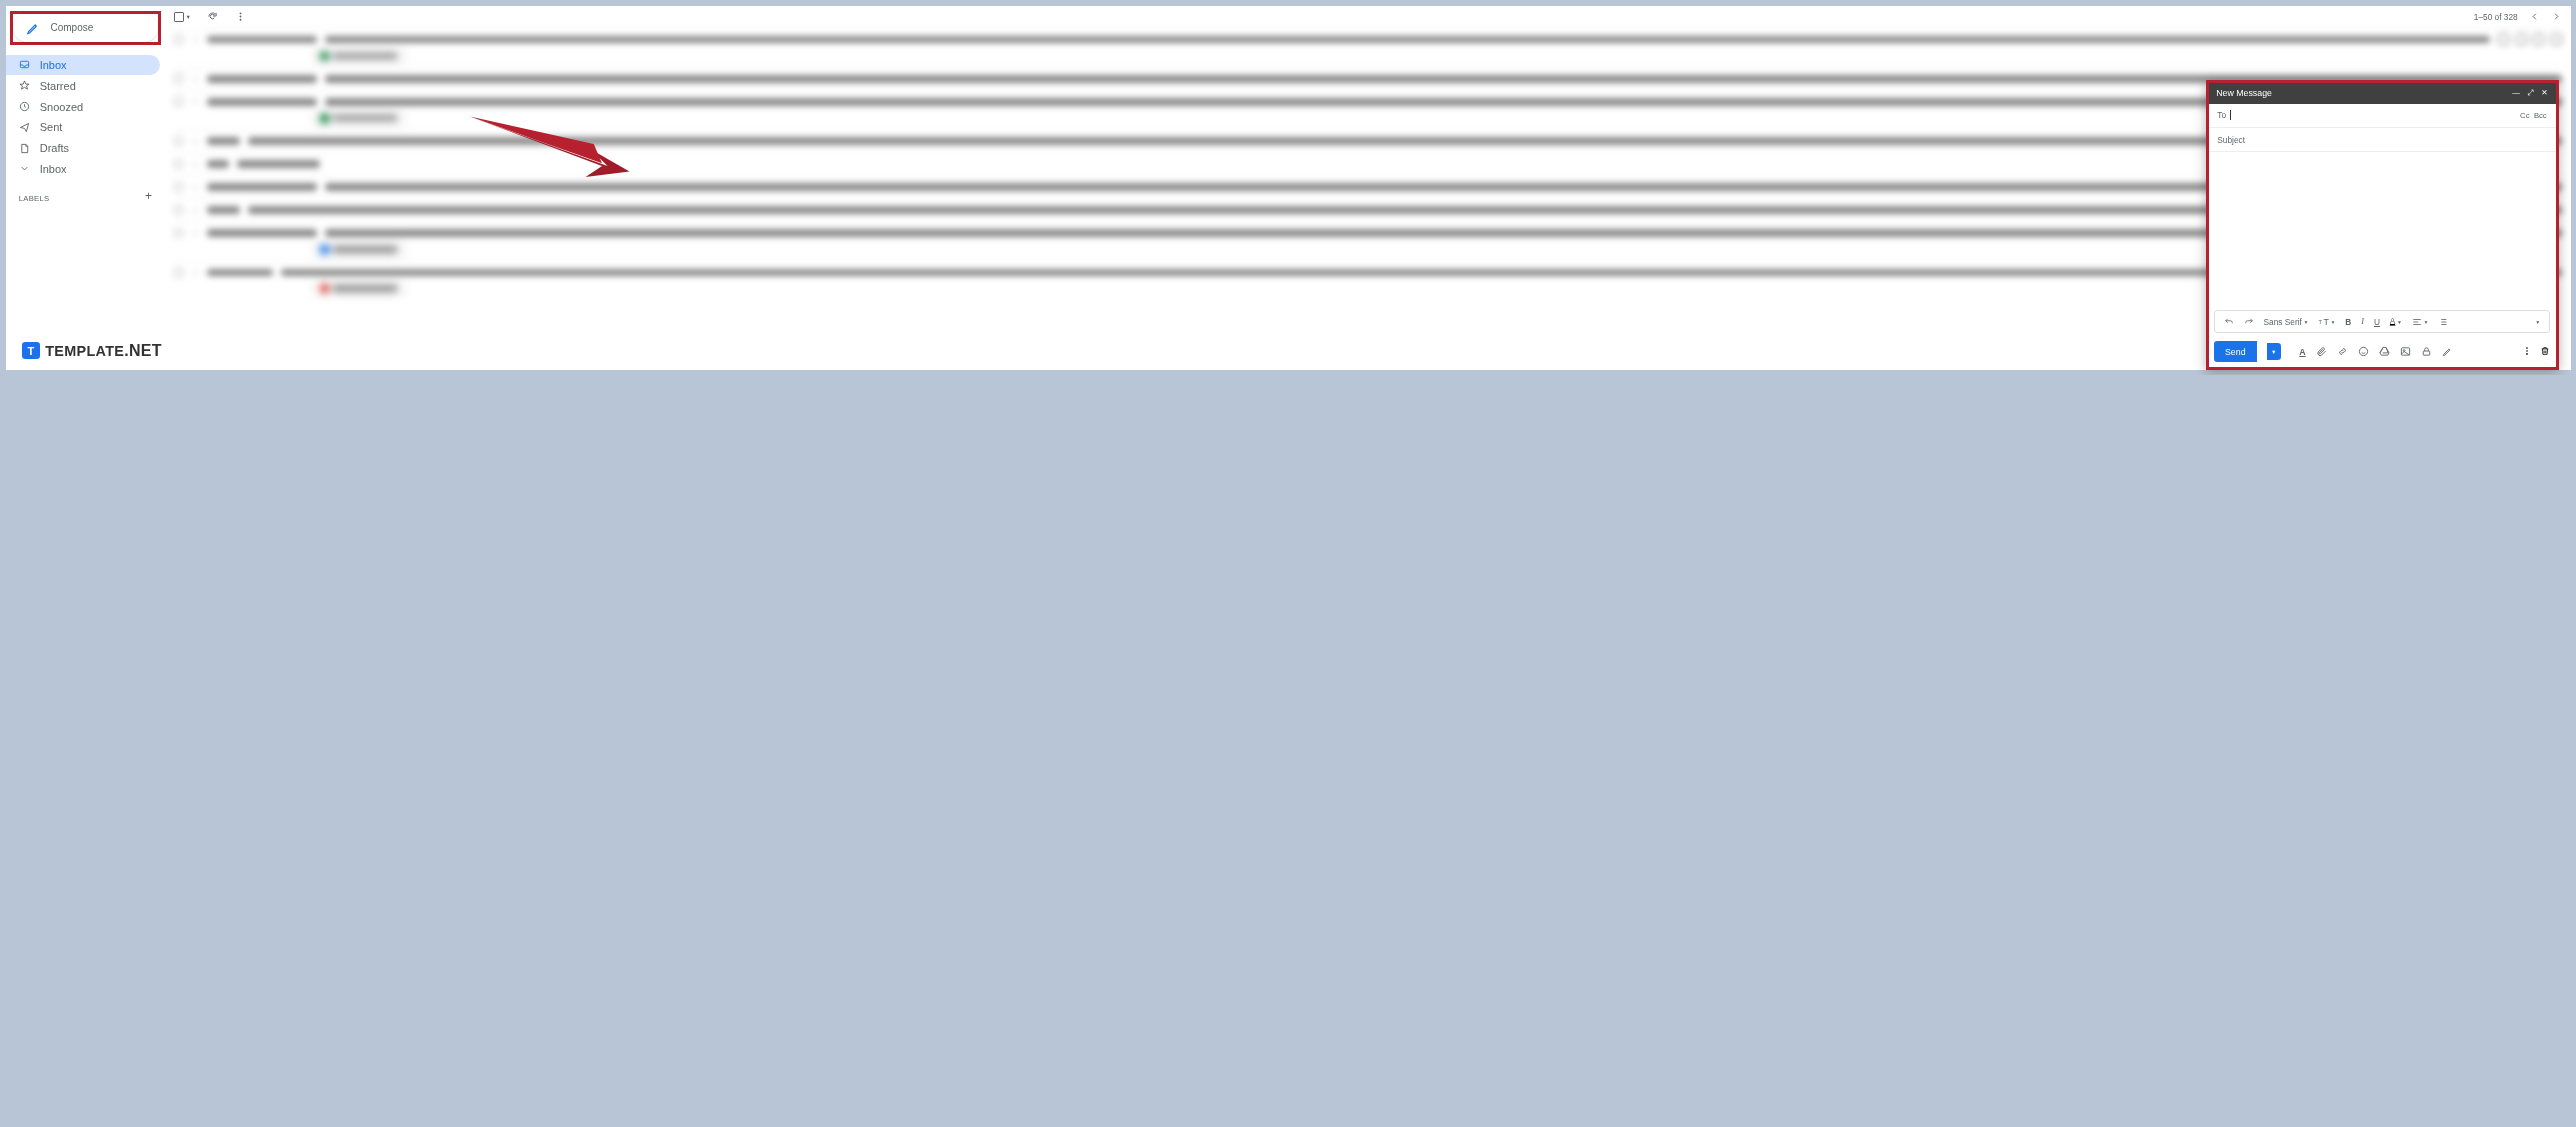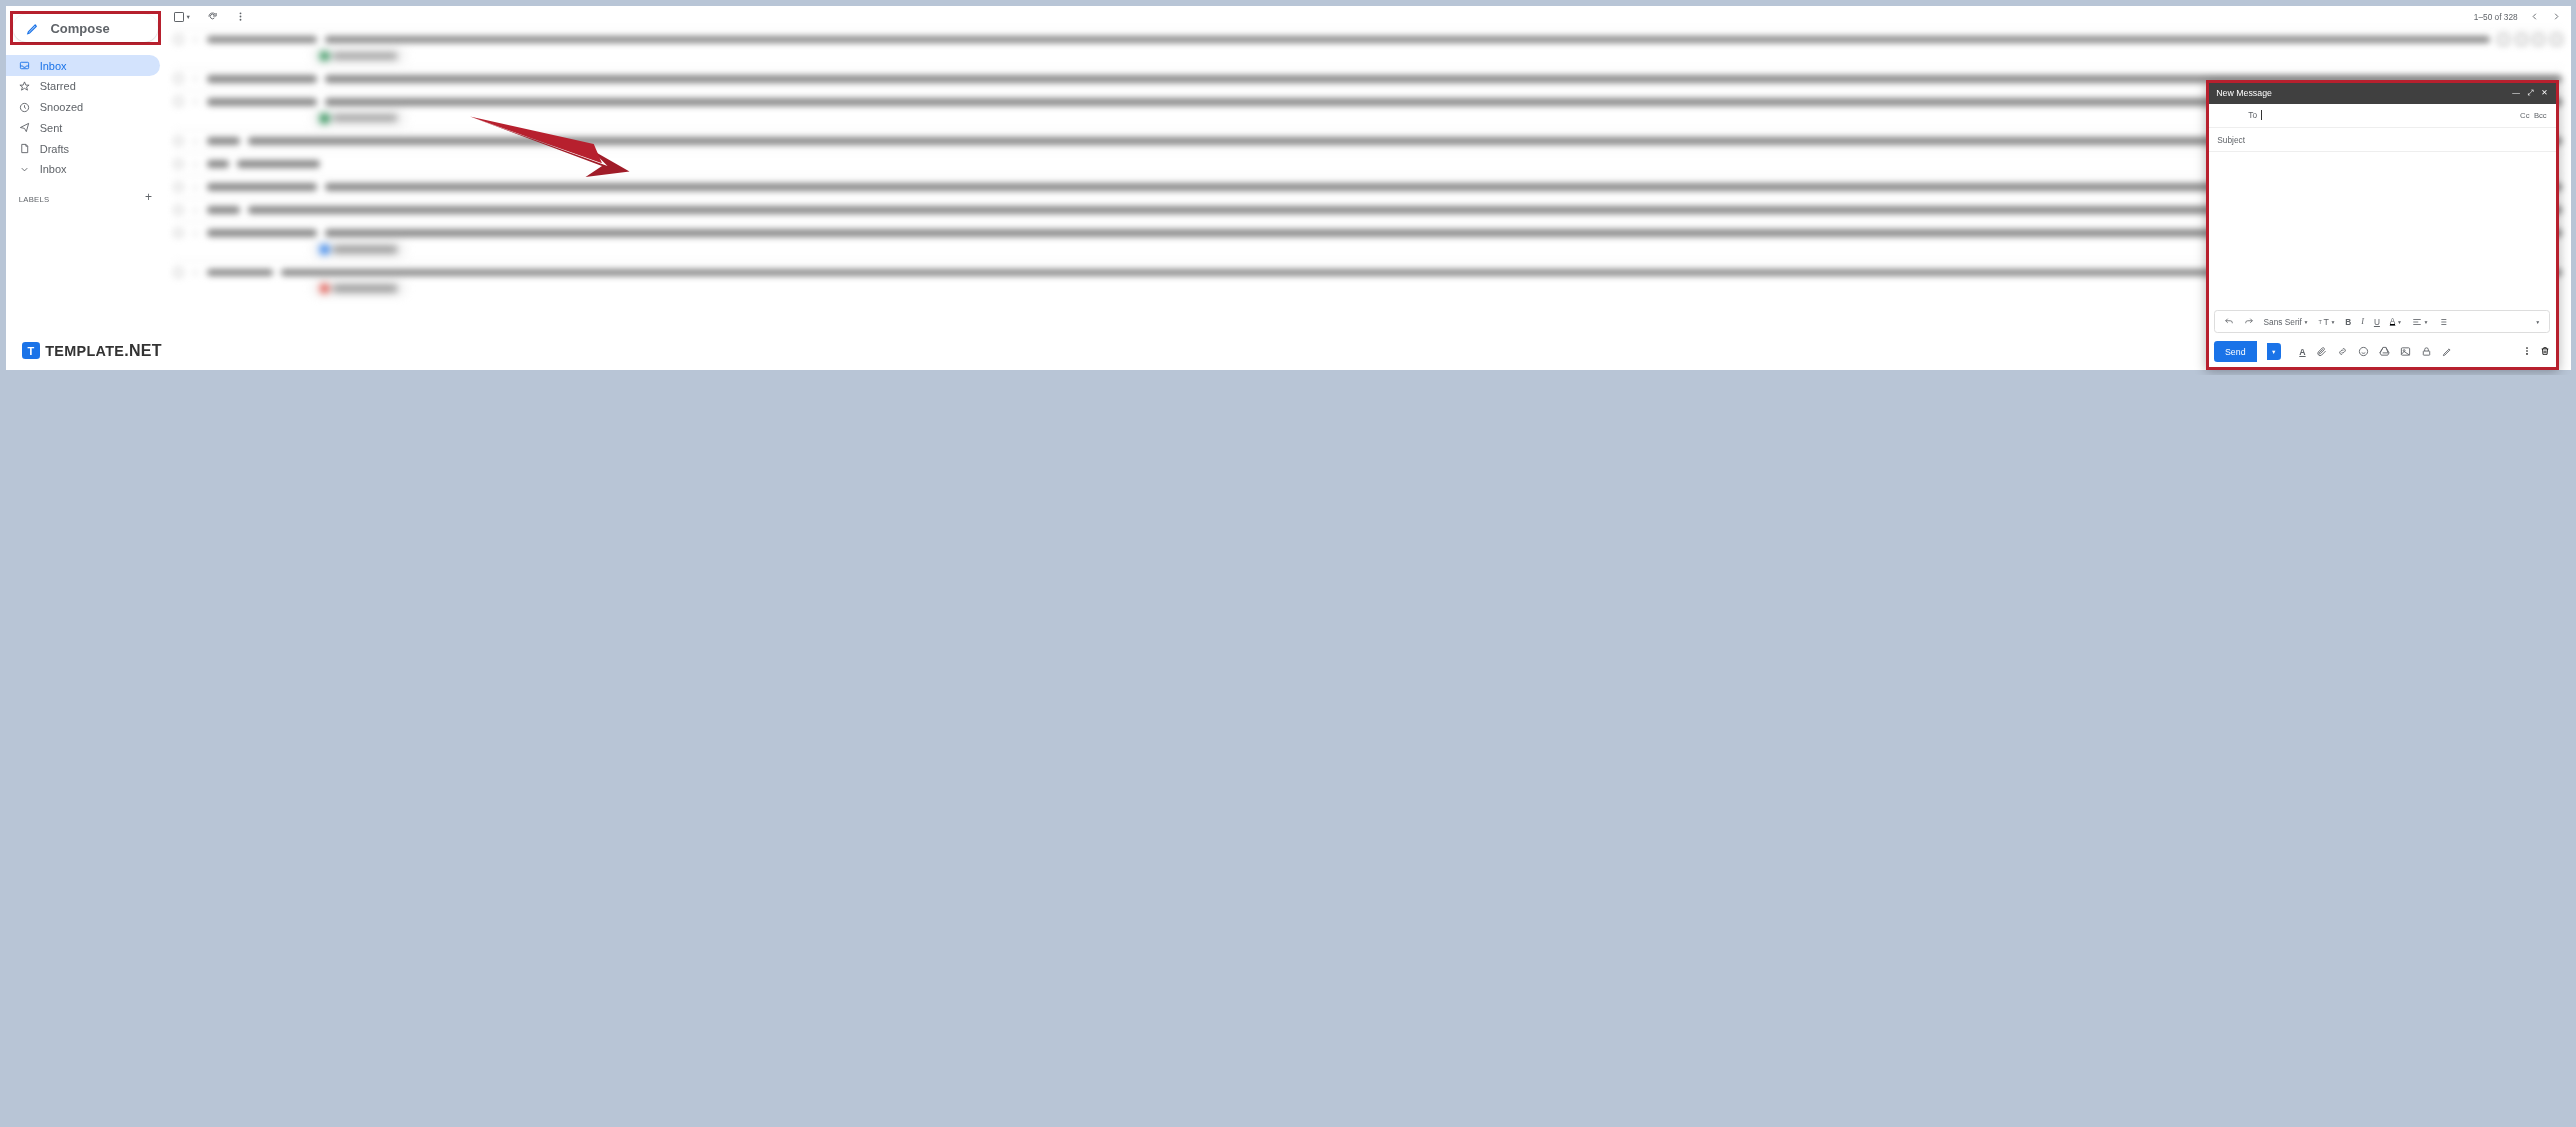--- a/index.html
+++ b/index.html
@@ -4,21 +4,21 @@
 <style>
 * { margin: 0; padding: 0; box-sizing: border-box; font-family: Arial, sans-serif; }
 body { background: #b8c5d6; padding: 5.5px; overflow: hidden; }
 .app { background: #fff; width: 100%; height: 364px; position: relative; display: flex; }
 
 
 .sidebar { width: 160px; flex-shrink: 0; padding-top: 5.5px; }
 .compose-wrap { margin: 0 4.4px 10px 4.4px; border: 3.3px solid #b7202e; background: #fff; }
 .compose-btn { display: flex; align-items: center; gap: 10px; padding: 6.6px 13.2px; border-radius: 15.5px; background: #fff; box-shadow: 0 0.6px 1.7px rgba(0,0,0,0.2); cursor: pointer; }
 .compose-btn svg { width: 14.4px; height: 14.4px; }
-.compose-btn span { color: #5f6368; font-size: 13px; font-weight: 700; }
+.compose-btn span { color: #5f6368; font-size: 10px; font-weight: 400; }
 .nav-item { display: flex; align-items: center; gap: 10px; padding: 4.4px 13.2px; border-radius: 0 11px 11px 0; margin-right: 5.5px; cursor: pointer; color: #5f6368; font-size: 11px; }
 .nav-item.active { background: #d3e3fd; color: #1a73e8; font-weight: 500; }
 .nav-item svg { width: 11px; height: 11px; }
 .labels-header { display: flex; justify-content: space-between; align-items: flex-end; padding: 10px 13.2px 4.4px 13.2px; color: #5f6368; font-size: 7.7px; letter-spacing: 0.3px; }
 .labels-header .plus { font-size: 12px; cursor: pointer; color: #5f6368; }
 
 
 .main { flex: 1; position: relative; }
 .toolbar { display: flex; align-items: center; padding: 5.5px 8.8px; gap: 16.6px; }
 .select-box { display: flex; align-items: center; gap: 1.1px; }
@@ -43,21 +43,21 @@
 
 
 .arrow-svg { position: absolute; top: 105px; left: 298px; width: 177px; height: 77px; z-index: 5; pointer-events: none; }
 
 
 .compose-window { position: absolute; right: 12px; bottom: 0; width: 353px; border: 3.3px solid #b7202e; background: #fff; z-index: 10; box-shadow: 0 2.2px 11px rgba(0,0,0,0.3); }
 .cw-header { background: #404040; color: #fff; padding: 5.5px 7.7px; display: flex; align-items: center; font-size: 8.8px; }
 .cw-header .title { flex: 1; }
 .cw-header .win-btns { display: flex; gap: 7.7px; font-size: 7.7px; cursor: pointer; }
 .cw-to { display: flex; align-items: center; padding: 6.6px 8.8px; border-bottom: 0.6px solid #eee; font-size: 8.3px; color: #5f6368; }
-.cw-to .to-label { margin-right: 4.4px; margin-left: 31px; }
+.cw-to .to-label { margin-right: 4.4px; }
 .cw-to .cursor { width: 0.6px; height: 10px; background: #333; }
 .cw-to .ccbcc { margin-left: auto; display: flex; gap: 4.4px; font-size: 7.7px; }
 .cw-subject { padding: 6.6px 8.8px; border-bottom: 0.6px solid #eee; font-size: 8.3px; color: #5f6368; }
 .cw-body { height: 155px; }
 .cw-format { display: flex; align-items: center; gap: 3.3px; padding: 3.3px 5.5px; border: 0.6px solid #ddd; border-radius: 3.3px; margin: 3.3px 5.5px; justify-content: center; }
 .fmt-btn { padding: 2.2px 3.3px; cursor: pointer; color: #5f6368; display: flex; align-items: center; gap: 1.7px; font-size: 8.3px; }
 .fmt-btn svg { width: 10px; height: 10px; }
 .fmt-btn .dd { font-size: 5px; }
 .fmt-b { font-weight: bold; }
 .fmt-i { font-style: italic; font-family: serif; }

